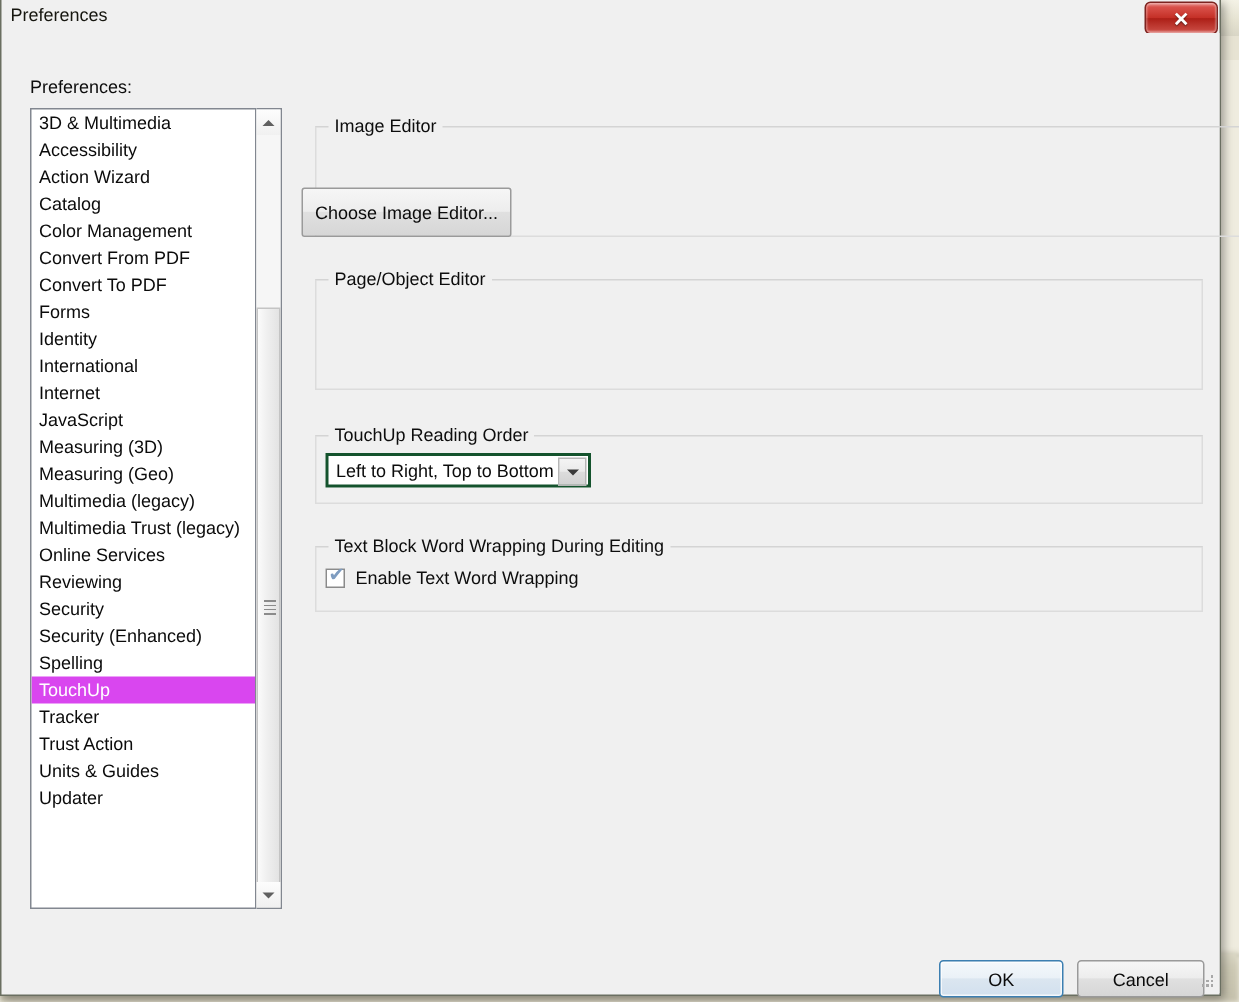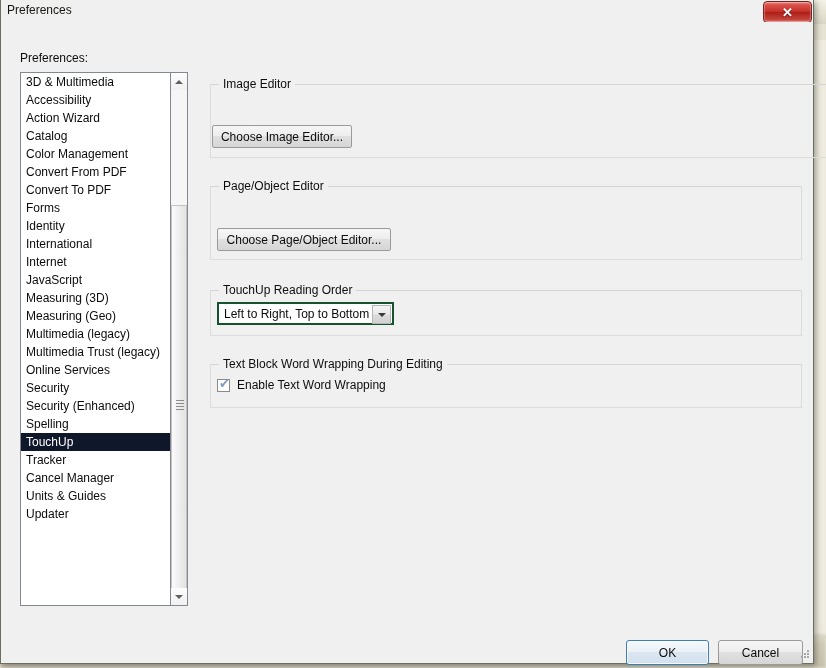--- a/index.html
+++ b/index.html
@@ -133,21 +133,21 @@
     position: relative;
     height: 18px;
     line-height: 18px;
     padding-left: 5px;
     font-size: 12px;
     color: #0b0b0b;
     white-space: nowrap;
     cursor: default;
   }
   .cat-item.selected {
-    background: #0f172a;
+    background: #d946ef;
     color: #ffffff;
   }
 
   
   #list-scrollbar {
     position: absolute;
     left: 169px; top: 50px;
     width: 17px; height: 534px;
     background: #f0f0f0;
     border: 1px solid #828790;
@@ -234,21 +234,21 @@
     border-radius: 2px;
     box-sizing: border-box;
     font-size: 12px;
     color: #0b0b0b;
     display: flex;
     align-items: center;
     justify-content: center;
     cursor: pointer;
     font-family: "Liberation Sans", sans-serif;
   }
-  #btn-choose-image-editor { left: 210px; top: 103px; width: 140px; height: 23px; }
+  #btn-choose-image-editor { left: 199px; top: 103px; width: 140px; height: 33px; }
   #btn-choose-page-editor  { left: 215px; top: 206px; width: 174px; height: 23px; }
 
   
   #reading-order-combo {
     position: absolute;
     left: 215px; top: 280px;
     width: 177px; height: 23px;
     background: #ffffff;
     border: 2px solid #14532d;
     box-sizing: border-box;
@@ -401,26 +401,27 @@
       <div class="cat-item">Forms</div>
       <div class="cat-item">Identity</div>
       <div class="cat-item">International</div>
       <div class="cat-item">Internet</div>
       <div class="cat-item">JavaScript</div>
       <div class="cat-item">Measuring (3D)</div>
       <div class="cat-item">Measuring (Geo)</div>
       <div class="cat-item">Multimedia (legacy)</div>
       <div class="cat-item">Multimedia Trust (legacy)</div>
       <div class="cat-item">Online Services</div>
+      <div class="cat-item">Reviewing</div>
       <div class="cat-item">Security</div>
       <div class="cat-item">Security (Enhanced)</div>
       <div class="cat-item">Spelling</div>
       <div class="cat-item selected">TouchUp</div>
       <div class="cat-item">Tracker</div>
-      <div class="cat-item">Cancel Manager</div>
+      <div class="cat-item">Trust Action</div>
       <div class="cat-item">Units &amp; Guides</div>
       <div class="cat-item">Updater</div>
     </div>
 
     <div id="list-scrollbar">
       <div class="sb-arrow" id="sb-arrow-up">
         <span class="sb-tri up"></span>
       </div>
       <div id="sb-track">
         <div id="sb-thumb">
@@ -433,21 +434,20 @@
     </div>
 
     <div class="groupbox" id="gb-image-editor">
       <span class="groupbox-legend">Image Editor</span>
     </div>
     <div class="push-button" id="btn-choose-image-editor">Choose Image Editor...</div>
 
     <div class="groupbox" id="gb-page-editor">
       <span class="groupbox-legend">Page/Object Editor</span>
     </div>
-    <div class="push-button" id="btn-choose-page-editor">Choose Page/Object Editor...</div>
 
     <div class="groupbox" id="gb-reading-order">
       <span class="groupbox-legend">TouchUp Reading Order</span>
     </div>
     <div id="reading-order-combo">
       <div id="reading-order-value">Left to Right, Top to Bottom</div>
       <div id="reading-order-arrow-btn">
         <span class="sb-tri down"></span>
       </div>
     </div>

